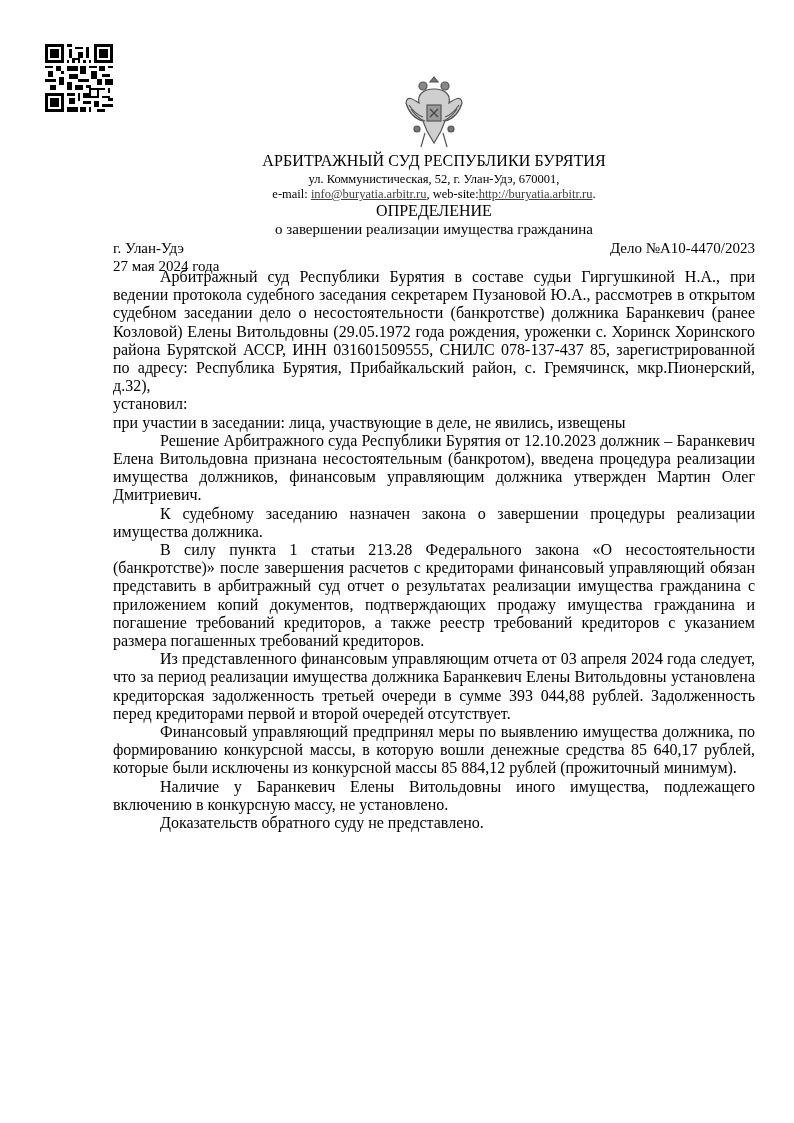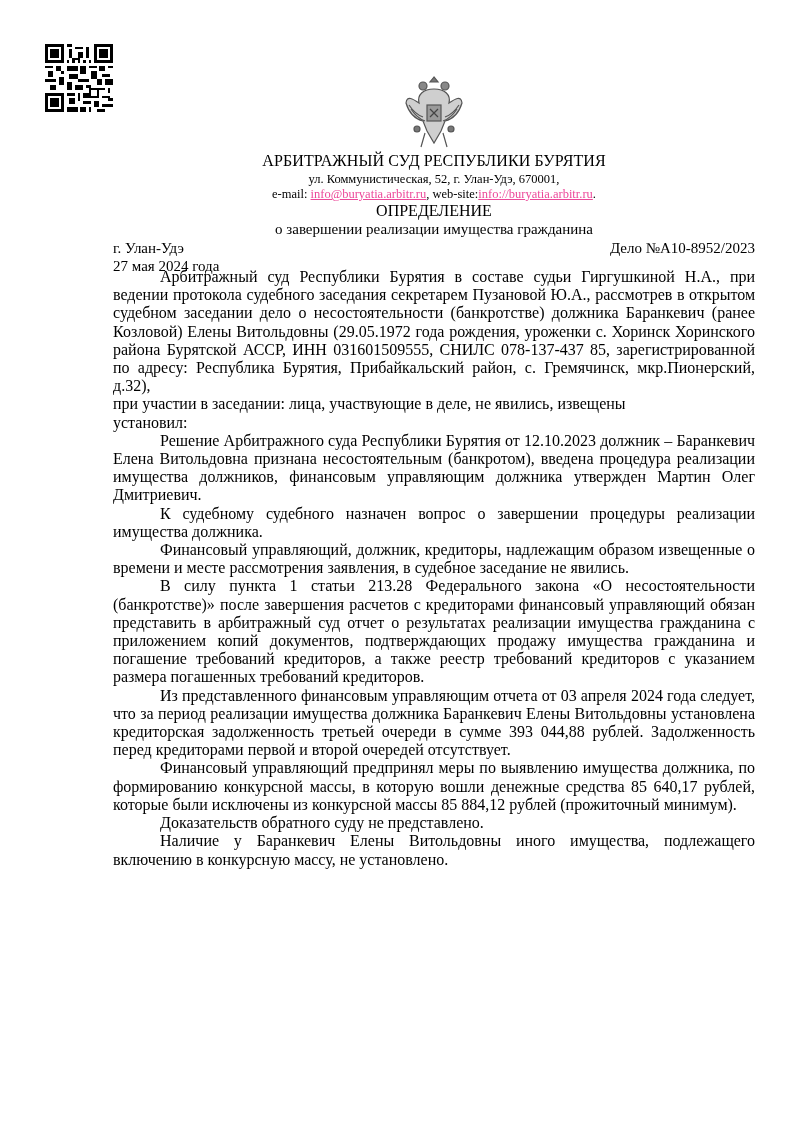--- a/index.html
+++ b/index.html
@@ -4,21 +4,21 @@
 <style>
   html, body { margin:0; padding:0; background:#ffffff; }
   body { width:794px; height:1123px; position:relative; overflow:hidden;
          font-family:"Liberation Serif", serif; color:#000; }
   .qr { position:absolute; left:45px; top:44px; width:68px; height:68px; }
   .emblem { position:absolute; left:403px; top:73px; width:62px; height:78px; }
   .header { position:absolute; left:0; width:868px; text-align:center; }
   .court-name { top:152px; font-size:16px; letter-spacing:0.1px; }
   .address { top:172px; font-size:12.5px; }
   .contacts { top:187px; font-size:12.5px; }
-  .contacts a { color:#ec4899; text-decoration:underline; }
+  .contacts a { color:#404040; text-decoration:underline; }
   .doc-type { top:202px; font-size:16px; }
   .doc-subject { top:221px; font-size:15px; }
   .meta-row { position:absolute; left:113px; width:642px; top:240px; font-size:15px;
               display:flex; justify-content:space-between; }
   .date { position:absolute; left:113px; top:258px; font-size:15px; }
   .body { position:absolute; left:113px; top:268px; width:642px; font-size:16px; line-height:18.2px; }
   .body p { margin:0; text-align:justify; }
   .body p.ind { text-indent:47px; }
   .body p.noind { text-indent:0; }
 </style>
@@ -103,35 +103,34 @@
     <rect x="24" y="32" width="14" height="16" fill="#9a9a9a"></rect>
     <path d="M27 36 l8 8 M35 36 l-8 8" stroke="#444"></path>
     <path d="M22 60 L18 74 M40 60 L44 74"></path>
     <circle cx="14" cy="56" r="3" fill="#777"></circle>
       <circle cx="48" cy="56" r="3" fill="#777"></circle>
   </g>
 </svg>
 
 <div class="header court-name">АРБИТРАЖНЫЙ СУД РЕСПУБЛИКИ БУРЯТИЯ</div>
 <div class="header address">ул. Коммунистическая, 52, г. Улан-Удэ, 670001,</div>
-<div class="header contacts"><span>e-mail: </span><a>info@buryatia.arbitr.ru</a><span>, web-site:</span><a>info://buryatia.arbitr.ru</a><span>.</span></div>
+<div class="header contacts"><span>e-mail: </span><a>info@buryatia.arbitr.ru</a><span>, web-site:</span><a>http://buryatia.arbitr.ru</a><span>.</span></div>
 <div class="header doc-type">ОПРЕДЕЛЕНИЕ</div>
 <div class="header doc-subject">о завершении реализации имущества гражданина</div>
 
 <div class="meta-row">
   <span>г. Улан-Удэ</span>
-  <span>Дело №А10-8952/2023</span>
+  <span>Дело №А10-4470/2023</span>
 </div>
 <div class="date">27 мая 2024 года</div>
 
 <div class="body">
   <p class="ind">Арбитражный суд Республики Бурятия в составе судьи Гиргушкиной Н.А., при ведении протокола судебного заседания секретарем Пузановой Ю.А., рассмотрев в открытом судебном заседании дело о несостоятельности (банкротстве) должника Баранкевич (ранее Козловой) Елены Витольдовны (29.05.1972 года рождения, уроженки с. Хоринск Хоринского района Бурятской АССР, ИНН 031601509555, СНИЛС 078-137-437 85, зарегистрированной по адресу: Республика Бурятия, Прибайкальский район, с. Гремячинск, мкр.Пионерский, д.32),</p>
+  <p class="noind">установил:</p>
   <p class="noind">при участии в заседании: лица, участвующие в деле, не явились, извещены</p>
-  <p class="noind">установил:</p>
   <p class="ind">Решение Арбитражного суда Республики Бурятия от 12.10.2023 должник – Баранкевич Елена Витольдовна признана несостоятельным (банкротом), введена процедура реализации имущества должников, финансовым управляющим должника утвержден Мартин Олег Дмитриевич.</p>
-  <p class="ind">К судебному судебного назначен вопрос о завершении процедуры реализации имущества должника.</p>
-  <p class="ind">Финансовый управляющий, должник, кредиторы, надлежащим образом извещенные о времени и месте рассмотрения заявления, в судебное заседание не явились.</p>
+  <p class="ind">К судебному заседанию назначен закона о завершении процедуры реализации имущества должника.</p>
   <p class="ind">В силу пункта 1 статьи 213.28 Федерального закона «О несостоятельности (банкротстве)» после завершения расчетов с кредиторами финансовый управляющий обязан представить в арбитражный суд отчет о результатах реализации имущества гражданина с приложением копий документов, подтверждающих продажу имущества гражданина и погашение требований кредиторов, а также реестр требований кредиторов с указанием размера погашенных требований кредиторов.</p>
   <p class="ind">Из представленного финансовым управляющим отчета от 03 апреля 2024 года следует, что за период реализации имущества должника Баранкевич Елены Витольдовны установлена кредиторская задолженность третьей очереди в сумме 393 044,88 рублей. Задолженность перед кредиторами первой и второй очередей отсутствует.</p>
   <p class="ind">Финансовый управляющий предпринял меры по выявлению имущества должника, по формированию конкурсной массы, в которую вошли денежные средства 85 640,17 рублей, которые были исключены из конкурсной массы 85 884,12 рублей (прожиточный минимум).</p>
+  <p class="ind">Наличие у Баранкевич Елены Витольдовны иного имущества, подлежащего включению в конкурсную массу, не установлено.</p>
   <p class="ind">Доказательств обратного суду не представлено.</p>
-  <p class="ind">Наличие у Баранкевич Елены Витольдовны иного имущества, подлежащего включению в конкурсную массу, не установлено.</p>
 </div>
 
 </body></html>

